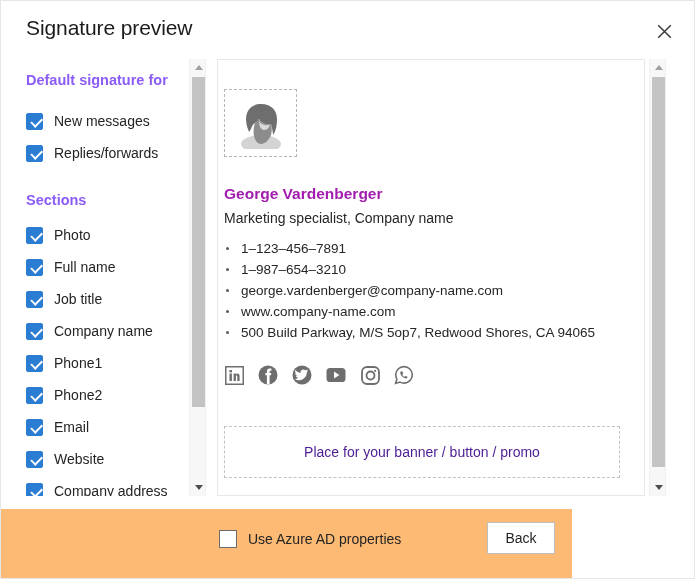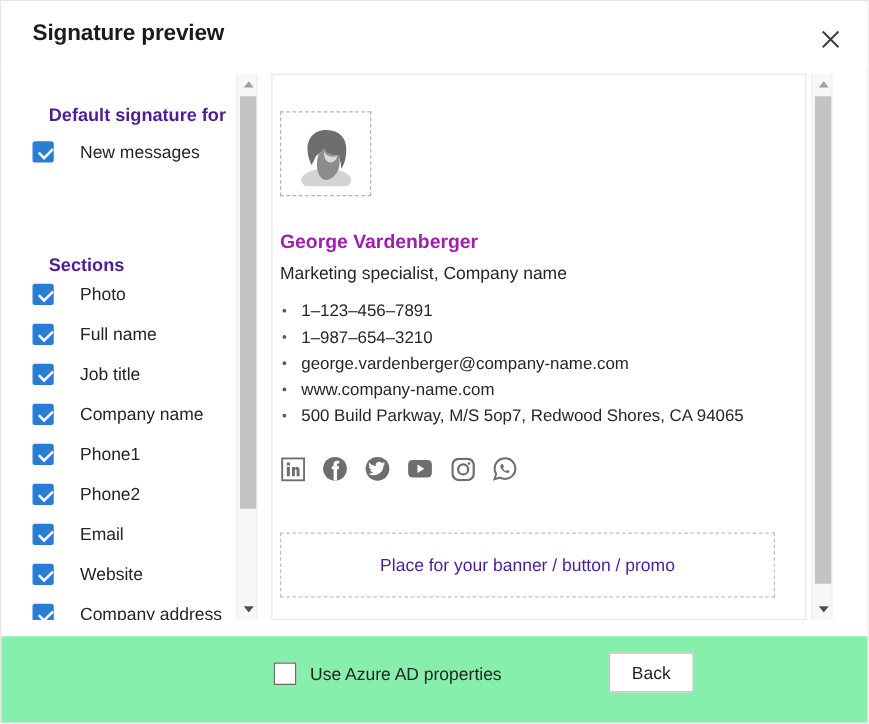--- a/index.html
+++ b/index.html
@@ -23,22 +23,22 @@
   
   #header {
     position: absolute;
     left: 0; top: 0;
     width: 695px; height: 52px;
     background: #ffffff;
   }
   #dialog-title {
     position: absolute;
     left: 25px; top: 15px;
-    font-size: 18px;
-    font-weight: bold;
+    font-size: 21px;
+    font-weight: normal;
     color: #1b1b1b;
     letter-spacing: -0.1px;
     white-space: nowrap;
   }
   #close-button {
     position: absolute;
     left: 648px; top: 15px;
     width: 30px; height: 30px;
     display: flex; align-items: center; justify-content: center;
     cursor: pointer;
@@ -52,41 +52,41 @@
   #sidebar {
     position: absolute;
     left: 0; top: 58px;
     width: 186px; height: 437px;
     overflow: hidden;
     background: #ffffff;
   }
   .side-group-title {
     font-size: 14.5px;
     font-weight: bold;
-    color: #4c1d95;
-    margin: 13px;
+    color: #8b5cf6;
+    margin: 0;
     padding: 0 0 0 25px;
     white-space: nowrap;
   }
   #group-default-title { position: absolute; left: 0; top: 13px; }
   #group-sections-title { position: absolute; left: 0; top: 133px; }
 
   .cb-row {
     position: absolute;
     left: 25px;
     height: 20px;
     display: flex;
     align-items: center;
     cursor: pointer;
     white-space: nowrap;
   }
   .cb-row .cb-label {
     font-size: 14px;
     color: #242424;
-    margin-left: 21px;
+    margin-left: 11px;
   }
 
   .cbox {
     width: 17px; height: 17px;
     flex: 0 0 17px;
     border-radius: 2px;
     position: relative;
     background: #ffffff;
     border: 1px solid #858585;
   }
@@ -245,22 +245,22 @@
     left: 2px; top: 18px;
     width: 13px; height: 390px;
     background: #c3c3c3;
     cursor: pointer;
   }
 
   
   #footer {
     position: absolute;
     left: 0; top: 508px;
-    width: 695px; height: 71px;
-    background: #86efac;
+    width: 571px; height: 71px;
+    background: #fdba74;
   }
   #azure-row {
     position: absolute;
     left: 218px; top: 21px;
     display: flex;
     align-items: center;
     cursor: pointer;
     white-space: nowrap;
   }
   #azure-row .cb-label {
@@ -311,20 +311,24 @@
       </svg>
     </button>
   </div>
 
   <div id="sidebar">
     <div id="group-default-title" class="side-group-title">Default signature for</div>
 
     <div class="cb-row" style="top:52px">
       <span class="cbox checked"></span>
       <span class="cb-label">New messages</span>
+    </div>
+    <div class="cb-row" style="top:84px">
+      <span class="cbox checked"></span>
+      <span class="cb-label">Replies/forwards</span>
     </div>
 
     <div id="group-sections-title" class="side-group-title">Sections</div>
 
     <div class="cb-row" style="top:166px">
       <span class="cbox checked"></span>
       <span class="cb-label">Photo</span>
     </div>
     <div class="cb-row" style="top:198px">
       <span class="cbox checked"></span>

